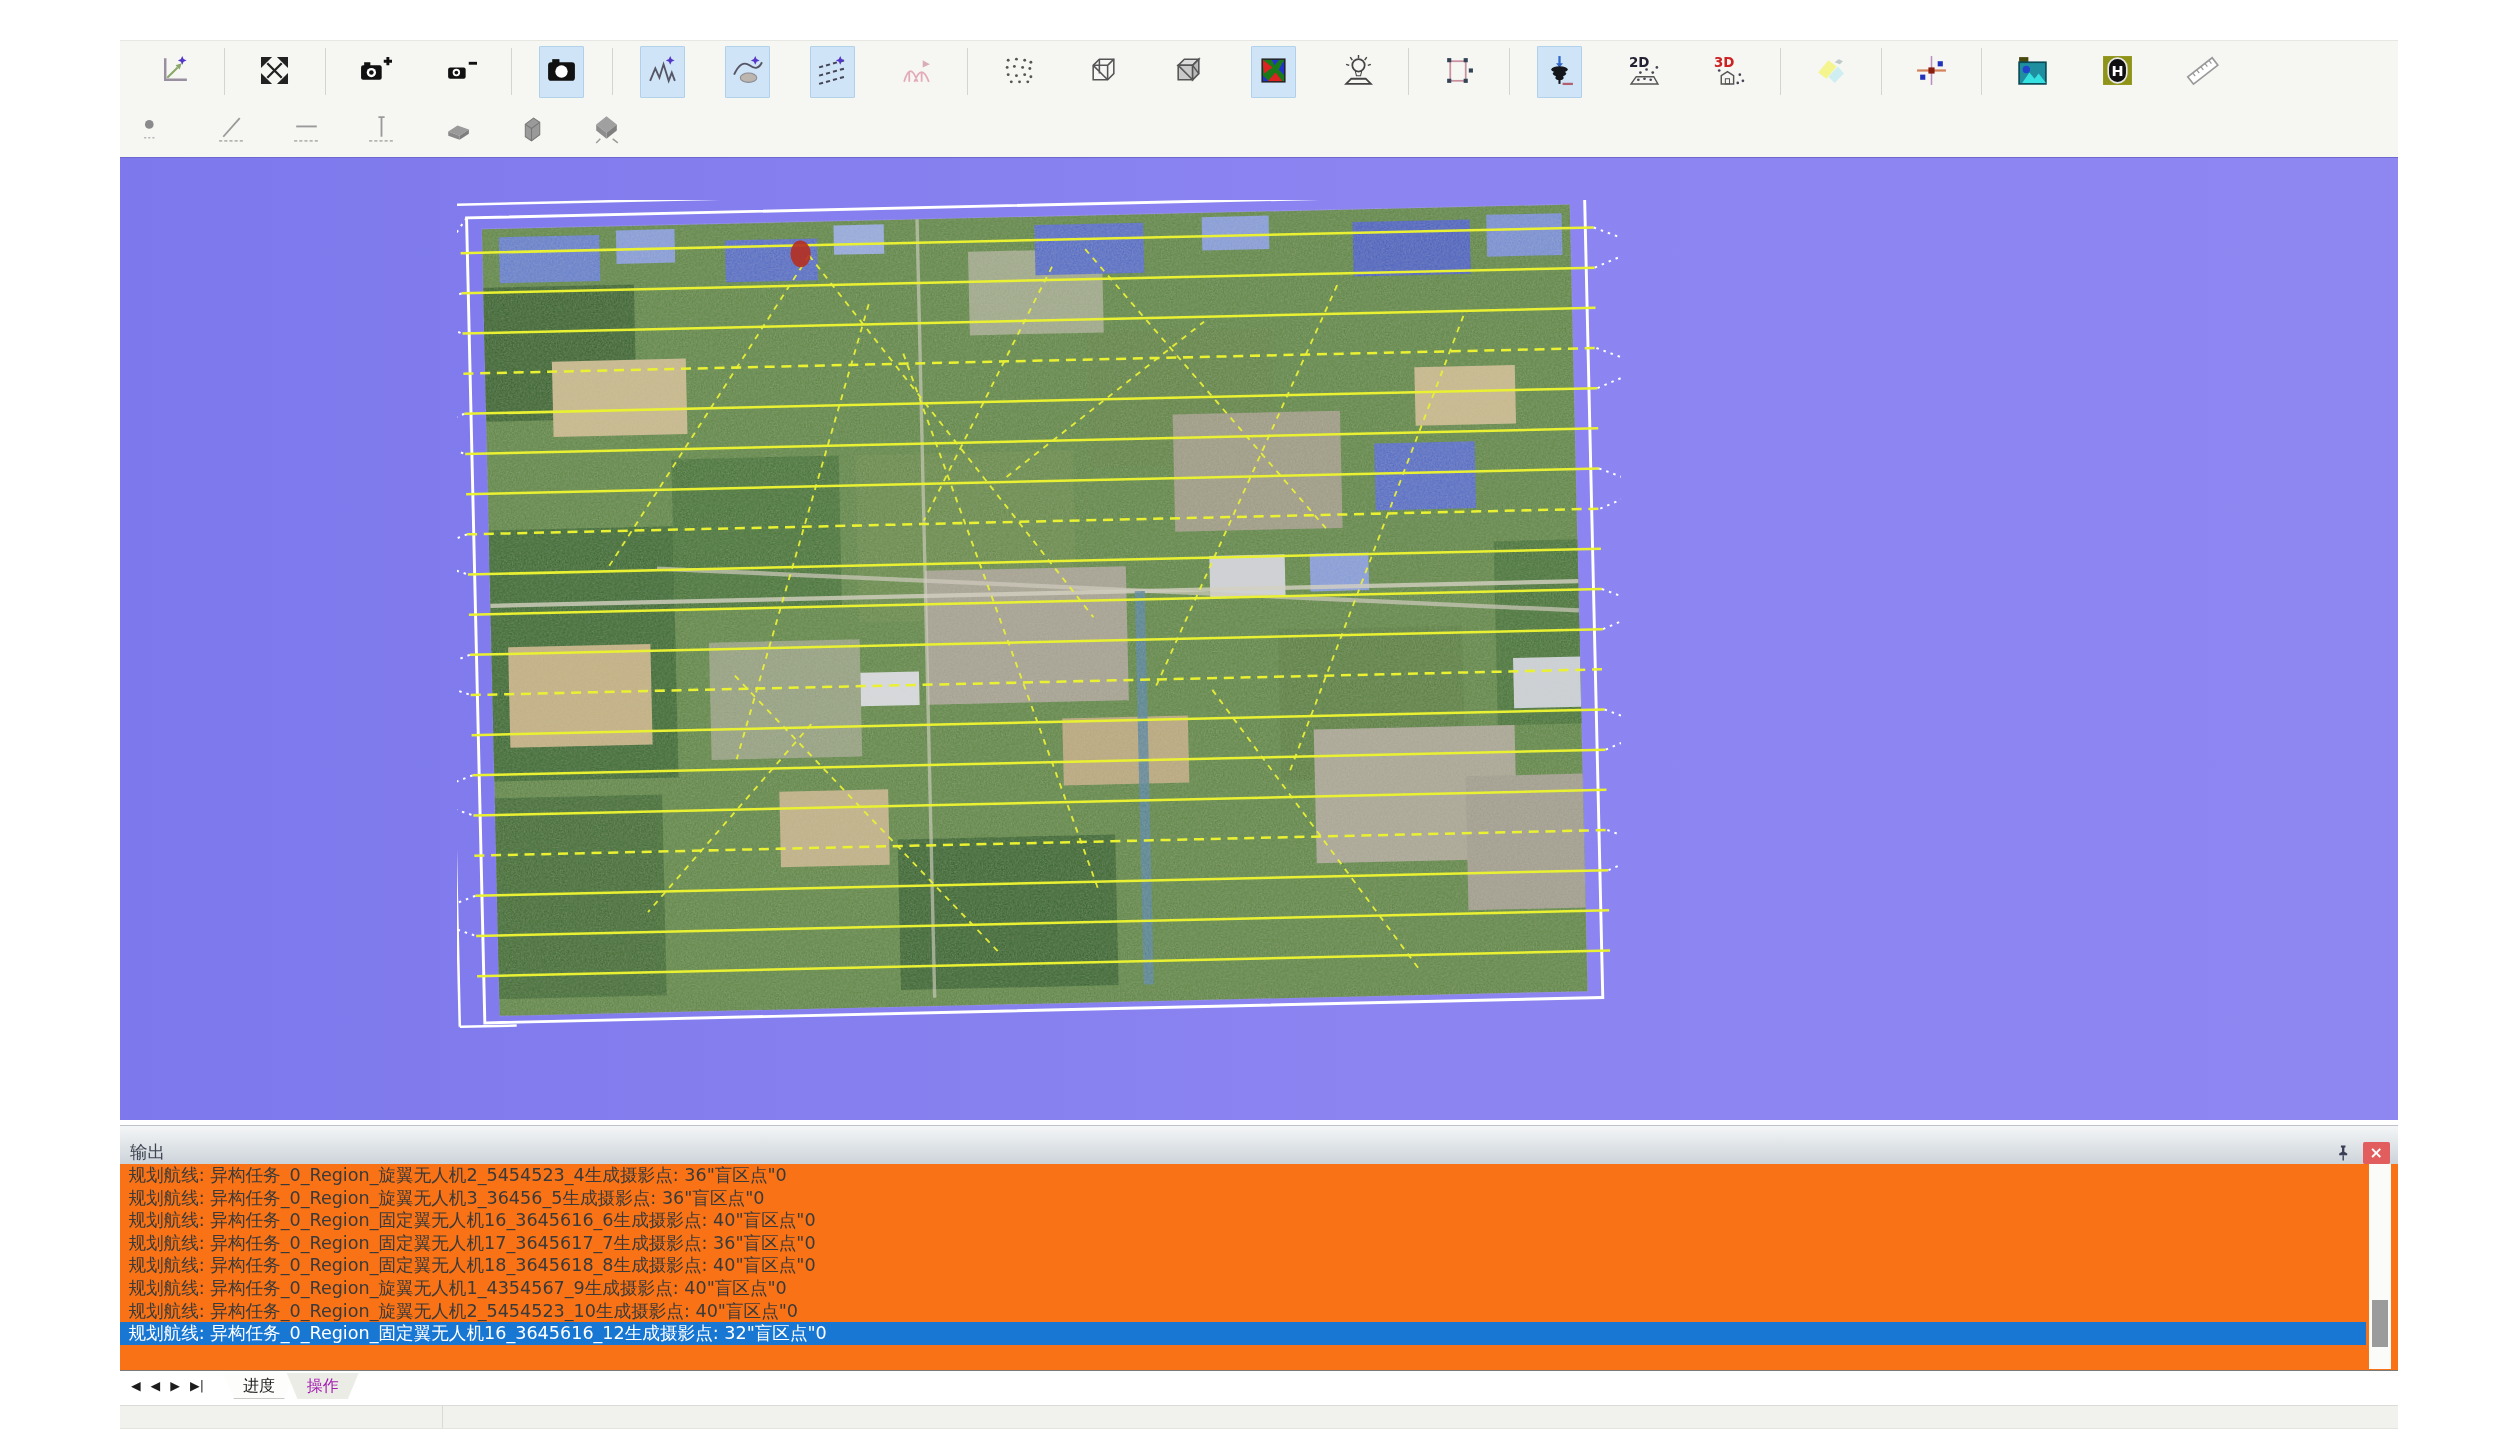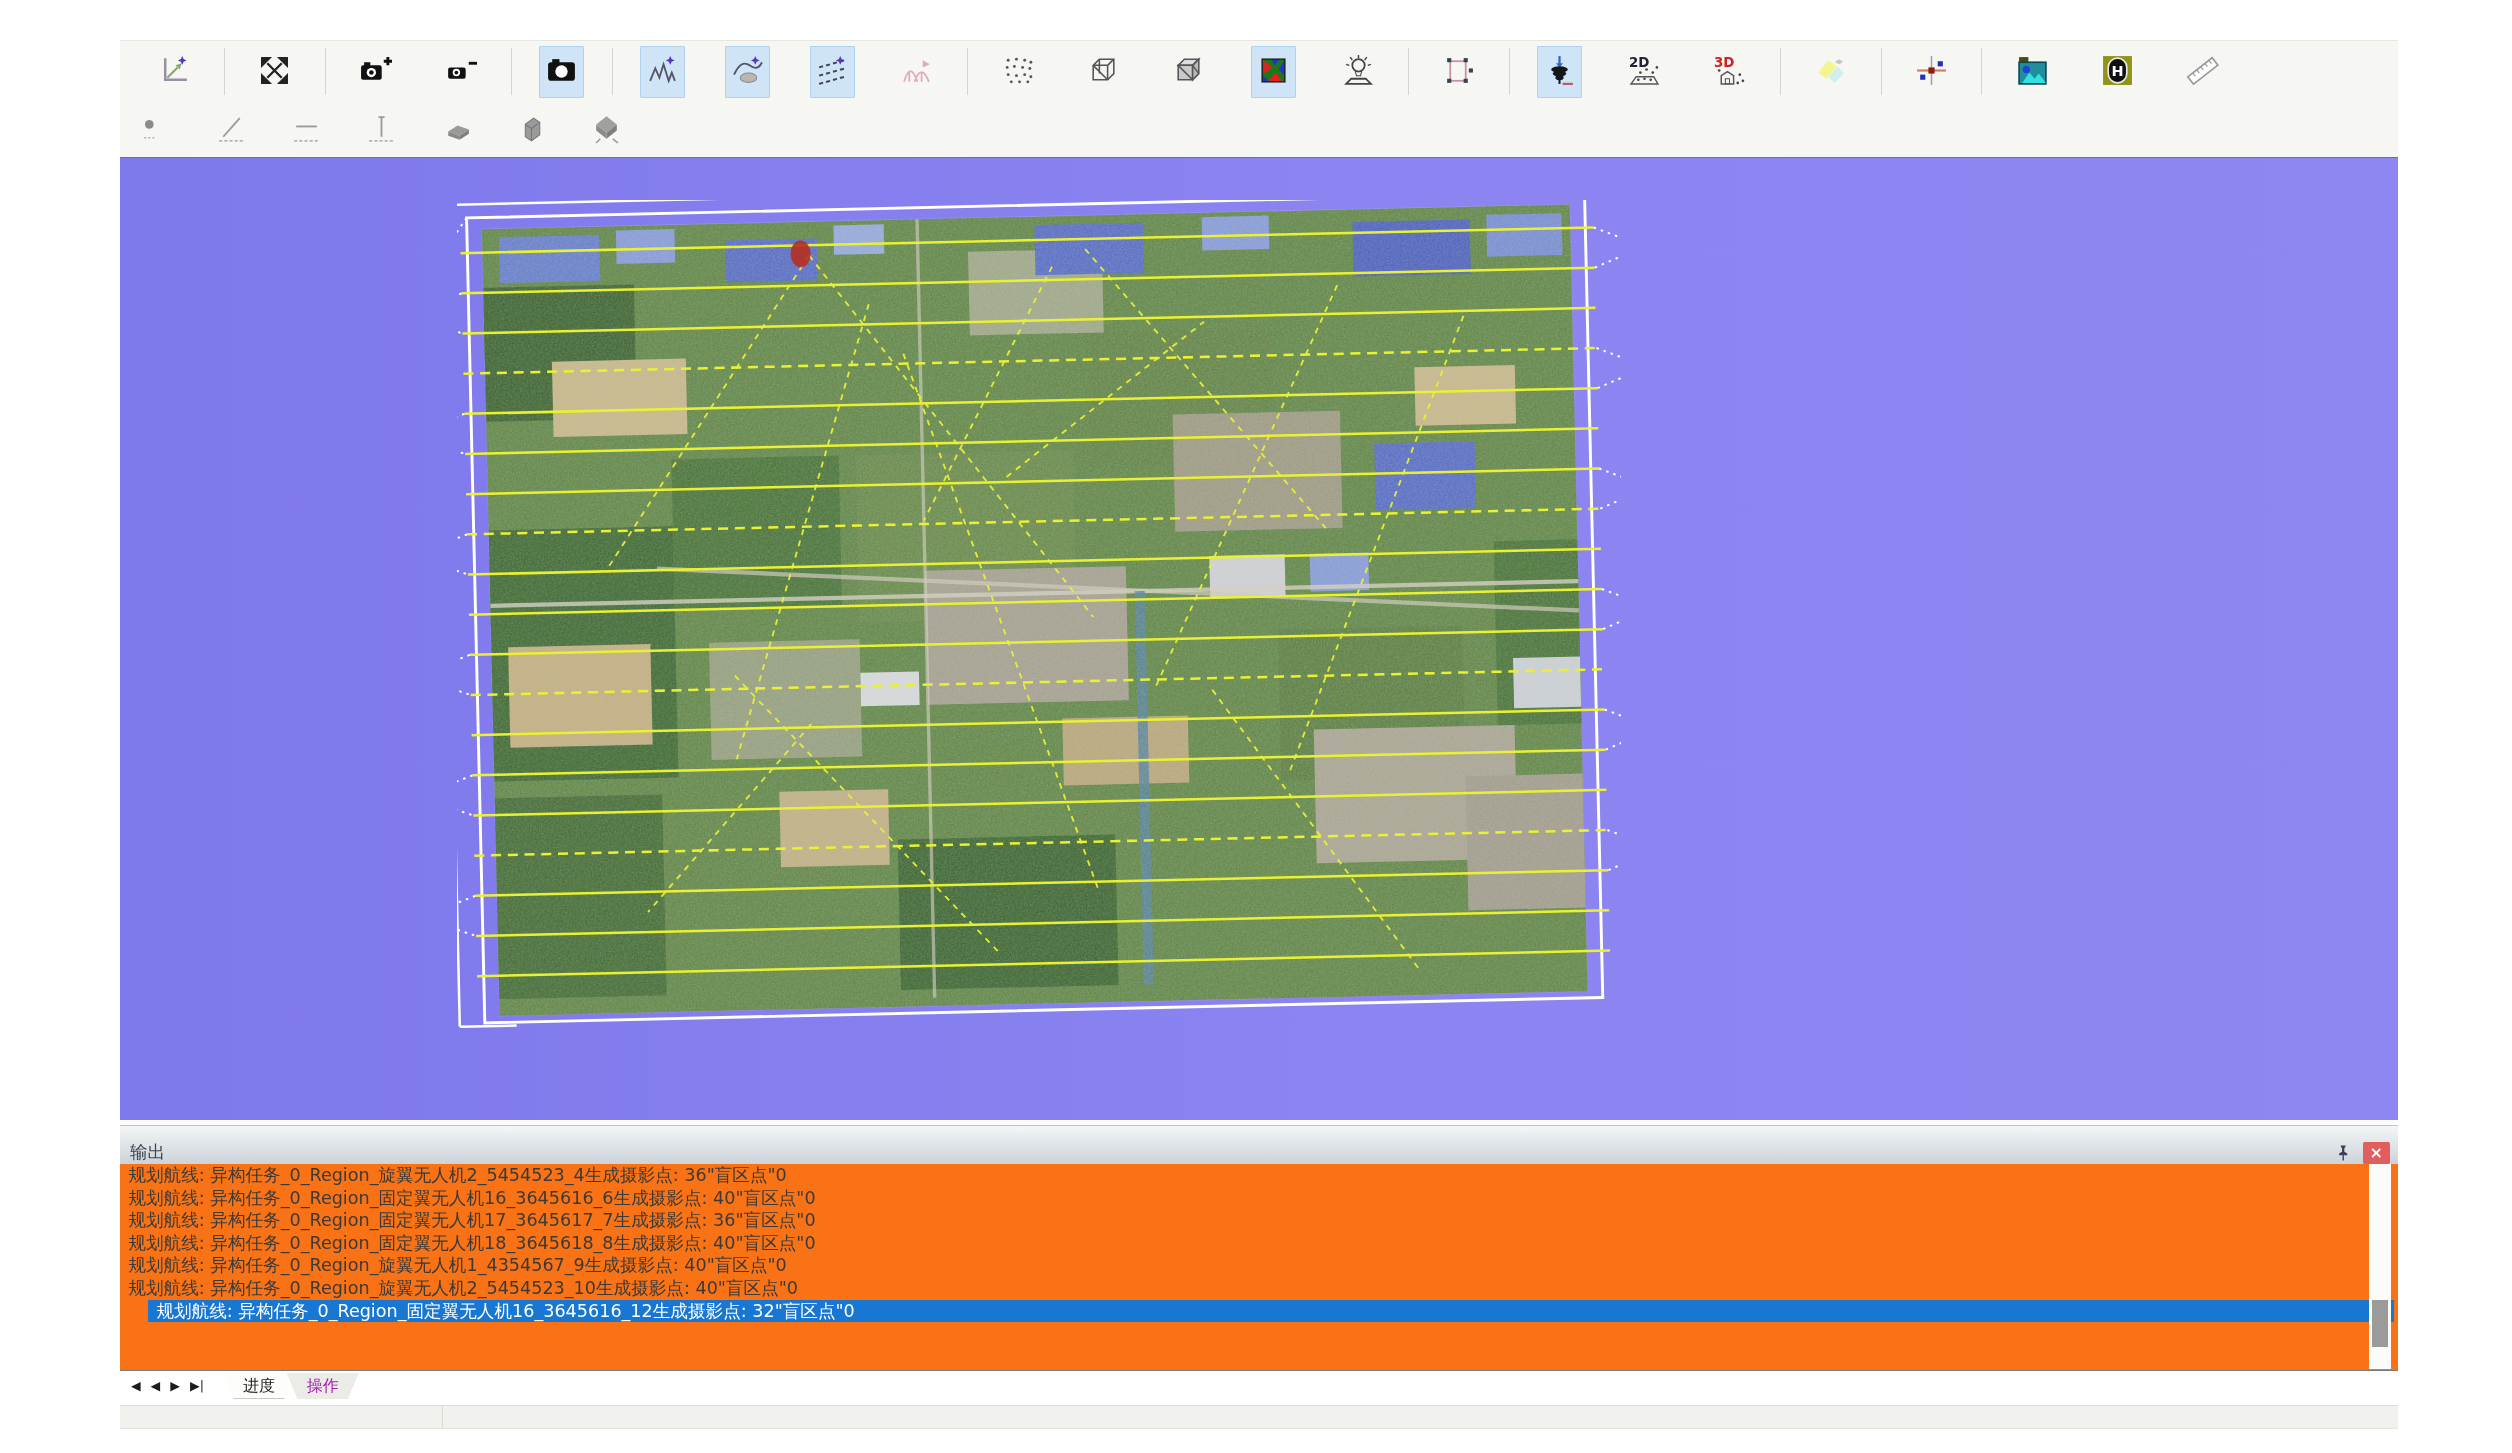--- a/index.html
+++ b/index.html
@@ -36,21 +36,21 @@
   #outtitle{font-size:17.6px;color:#3e4450;}
   #outheader .spring{flex:1;}
   .hbtn{width:25px;height:22px;display:flex;align-items:center;justify-content:center;margin-left:6.7px;}
   .hbtn svg{width:18.4px;height:20px;}
   #closebtn{background:#e25d5d;border-radius:1.7px;color:#ffffff;font-size:16px;line-height:1;
             width:27px;font-weight:bold;}
   #outlog{left:120px;top:1164px;width:2278px;height:207px;background:#f97316;
           border-bottom:1.7px solid #7a7a7a;box-sizing:border-box;overflow:hidden;}
   .logline{height:22.6px;line-height:22.6px;font-size:17.6px;color:#3a3a3a;
            padding-left:8.4px;white-space:nowrap;width:2238px;overflow:hidden;}
-  .logline.selected{background:#1877d2;color:#ffffff;margin-left:28px;}
+  .logline.selected{background:#1877d2;color:#ffffff;}
   #scrolltrack{position:absolute;left:2249px;top:0;width:22px;height:205px;background:#fbfbfa;}
   #scrollthumb{position:absolute;left:2.5px;top:136px;width:16px;height:47px;background:#9b9b9b;}
 
   
   #tabstrip{left:120px;top:1373px;width:2278px;height:32px;background:#ffffff;
             display:flex;align-items:flex-start;padding-left:8.4px;box-sizing:border-box;}
   .navbtn{font-size:12.6px;color:#1c1c1c;margin:5px 7.5px 0 2.5px;}
   .tabs{display:flex;margin-left:11.7px;}
   .tab{height:26px;padding:0 20px;display:flex;align-items:center;font-size:16px;
        clip-path:polygon(0 0,100% 0,85% 100%,15% 100%);margin-right:-8.4px;}
@@ -467,20 +467,21 @@
         <path d="M12 3h8v3l-2 1v7l5 3v3H9v-3l5-3V7l-2-1z" fill="#3a3f55"></path>
         <path d="M16 20v9" stroke="#3a3f55" stroke-width="2.4"></path>
       </svg>
   </span>
   <span class="hbtn" id="closebtn">×</span>
 </div>
 
 <div class="abs" id="outlog">
   <div id="loglines">
       <div class="logline">规划航线: 异构任务_0_Region_旋翼无人机2_5454523_4生成摄影点: 36"盲区点"0</div>
+      <div class="logline">规划航线: 异构任务_0_Region_旋翼无人机3_36456_5生成摄影点: 36"盲区点"0</div>
       <div class="logline">规划航线: 异构任务_0_Region_固定翼无人机16_3645616_6生成摄影点: 40"盲区点"0</div>
       <div class="logline">规划航线: 异构任务_0_Region_固定翼无人机17_3645617_7生成摄影点: 36"盲区点"0</div>
       <div class="logline">规划航线: 异构任务_0_Region_固定翼无人机18_3645618_8生成摄影点: 40"盲区点"0</div>
       <div class="logline">规划航线: 异构任务_0_Region_旋翼无人机1_4354567_9生成摄影点: 40"盲区点"0</div>
       <div class="logline">规划航线: 异构任务_0_Region_旋翼无人机2_5454523_10生成摄影点: 40"盲区点"0</div>
       <div class="logline selected">规划航线: 异构任务_0_Region_固定翼无人机16_3645616_12生成摄影点: 32"盲区点"0</div>
     </div>
   <div id="scrolltrack">
     <div id="scrollthumb"></div>
   </div>

